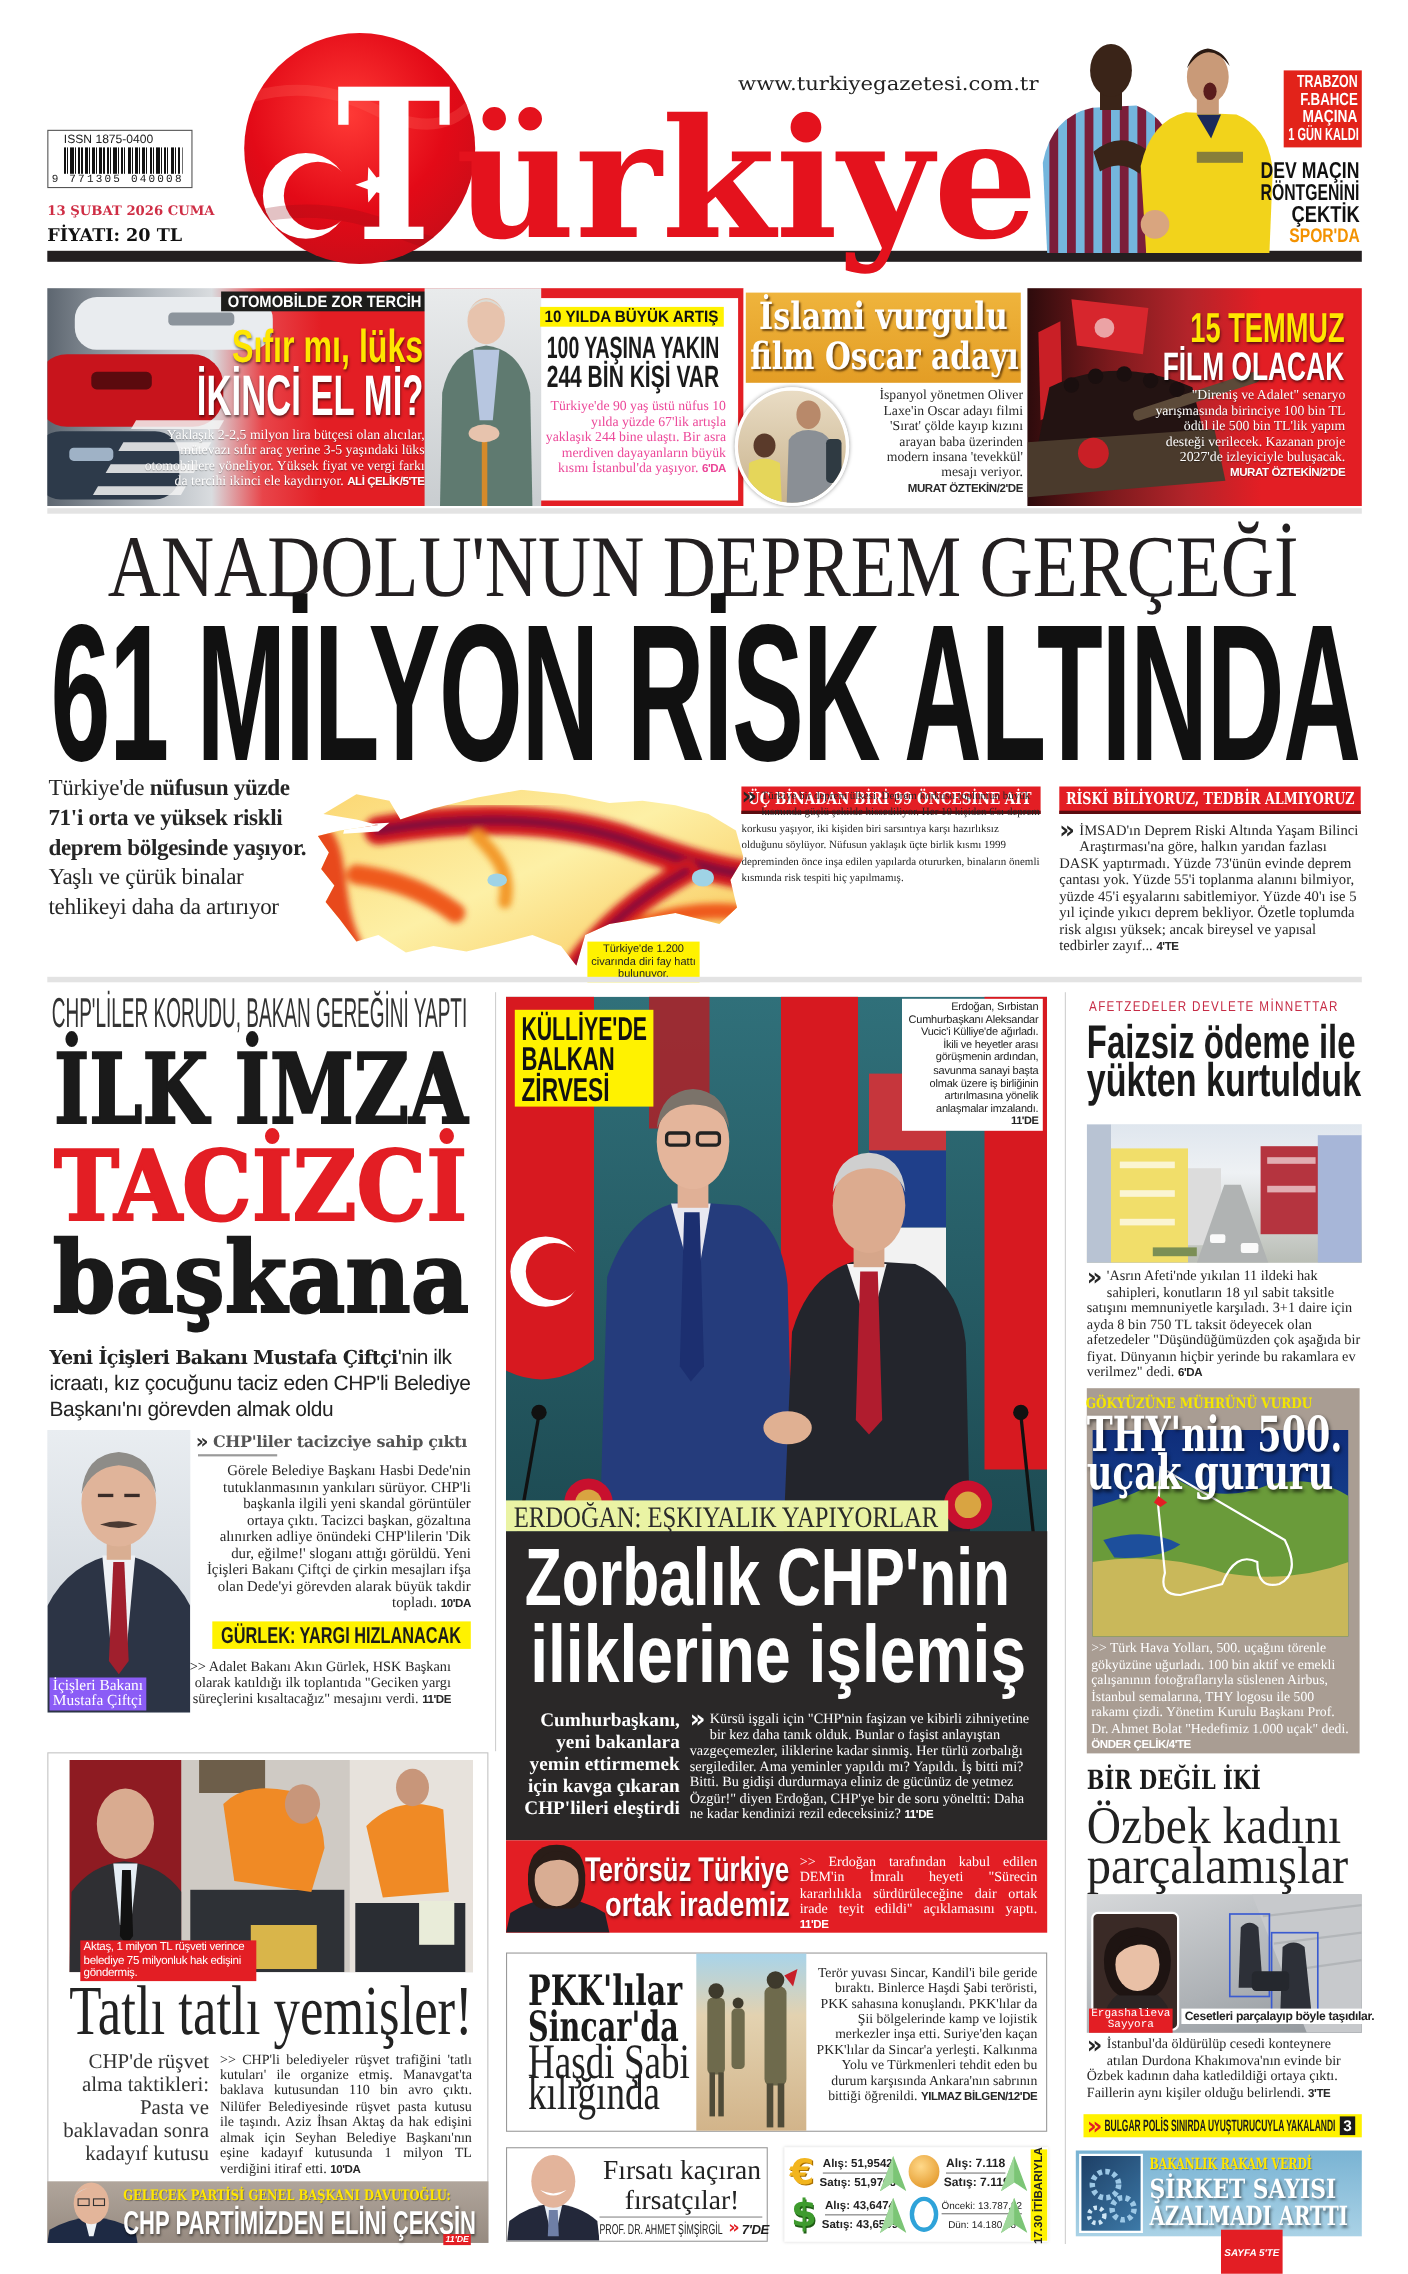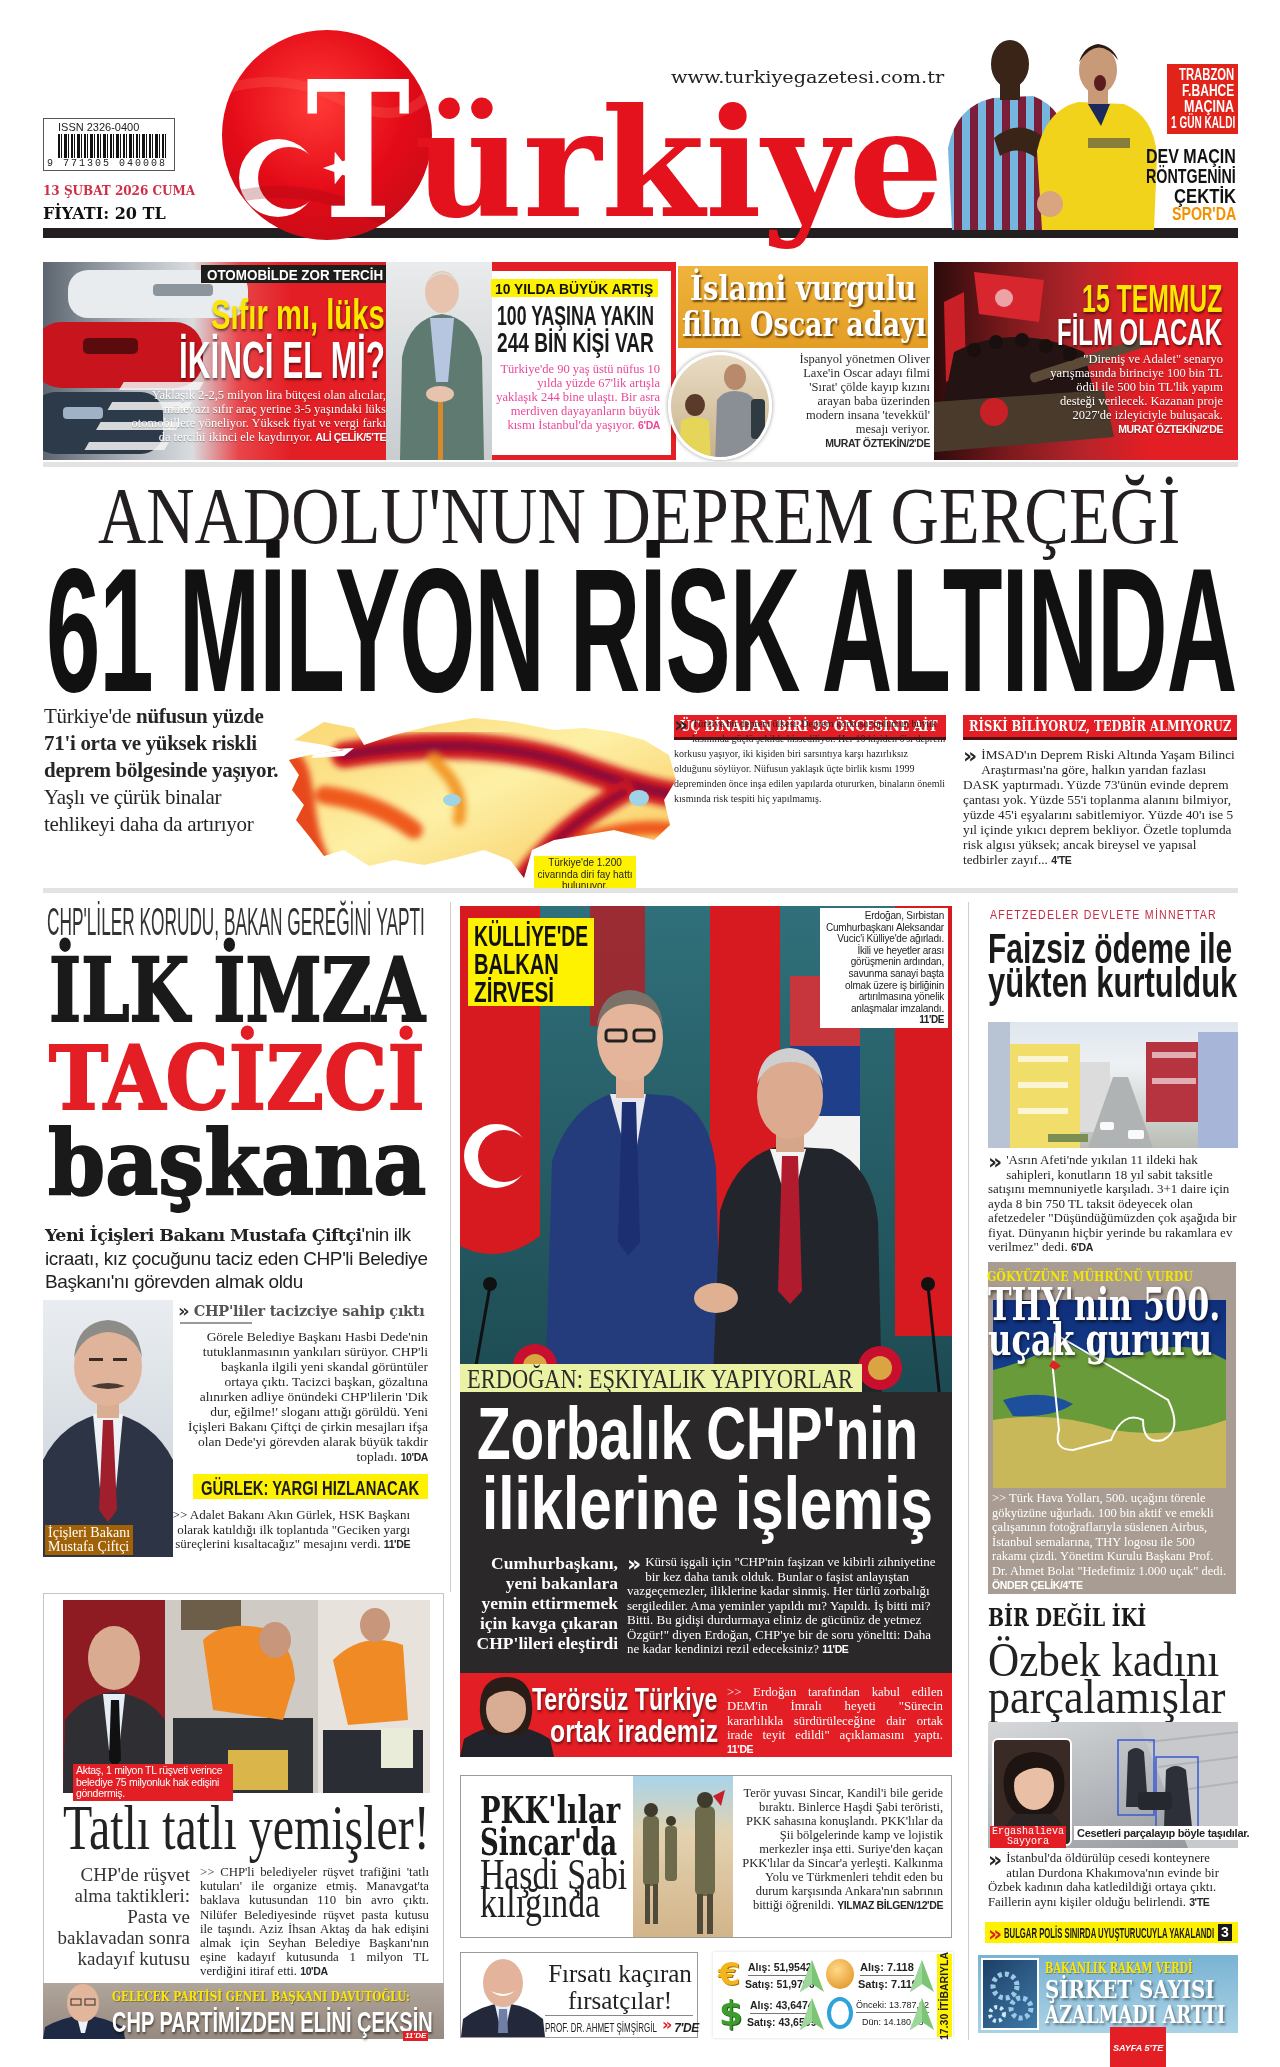--- a/index.html
+++ b/index.html
@@ -20,21 +20,21 @@
 .hl-shadow{text-shadow:1px 2px 3px rgba(0,0,0,.55)}
 .ph{position:absolute;overflow:hidden}
 .label-red{background:#e31e24;border-bottom:3px solid #5a0d10}
 .divider-v{position:absolute;width:1px;background:#cfcfcf}
 </style>
 </head>
 <body>
 
 <div>
   <div class="abs" style="left:43px;top:118px;width:132px;height:53px;border:1px solid #555;background:#fff;">
-    <div style="font:11px 'Liberation Sans',sans-serif;padding:2px 0 0 14px;line-height:12px;color:#222">ISSN 2326-0400</div>
+    <div style="font:11px 'Liberation Sans',sans-serif;padding:2px 0 0 14px;line-height:12px;color:#222">ISSN 1875-0400</div>
     <div style="margin:1px 8px 0 14px;height:24px;background:repeating-linear-gradient(90deg,#111 0 2px,#fff 2px 3px,#111 3px 4px,#fff 4px 6px,#111 6px 9px,#fff 9px 10px,#111 10px 11px,#fff 11px 13px)"></div>
     <div style="font:10px 'Liberation Mono',monospace;letter-spacing:2px;padding-left:3px;line-height:12px;color:#222">9 771305 040008</div>
   </div>
   <div class="abs slab" style="left:43px;top:184px;font-size:12px;color:#cf2e45;white-space:nowrap">13 ŞUBAT 2026 CUMA</div>
   <div class="abs slab" style="left:43px;top:204px;font-size:16px;color:#111;white-space:nowrap">FİYATI: 20 TL</div>
 
   <div class="abs" style="left:43px;top:228px;width:1195px;height:10px;background:#231f20"></div>
 
   <div class="abs" style="left:222px;top:30px;width:210px;height:210px;border-radius:50%;background:radial-gradient(circle at 45% 35%,#ff3a36 0%,#e30a17 50%,#b70f19 100%);overflow:hidden">
     <svg width="210" height="210" viewBox="0 0 210 210">
@@ -258,21 +258,21 @@
       <path d="M50 114 L80 114 L72 200 L58 200Z" fill="#eef1f5"></path>
       <path d="M60 120 L70 120 L74 210 L65 222 L56 210Z" fill="#a01f2d"></path>
       <rect x="54" y="92" width="22" height="26" fill="#d9ae92"></rect>
       <ellipse cx="65" cy="66" rx="34" ry="40" fill="#e0b49a"></ellipse>
       <path d="M31 58 Q34 22 65 20 Q96 22 99 58 Q92 34 65 32 Q40 34 31 58Z" fill="#8e8c88"></path>
       <path d="M48 86 Q65 80 82 86 Q65 92 48 86Z" fill="#4b3a33"></path>
       <rect x="46" y="58" width="14" height="3" fill="#3a2c28"></rect>
         <rect x="70" y="58" width="14" height="3" fill="#3a2c28"></rect>
     </svg>
   </div>
-  <div class="abs" style="left:45px;top:1525px;background:#a16207;padding:1px 3px;font-family:'Liberation Serif',serif;font-size:14px;line-height:14px;color:#fff">
+  <div class="abs" style="left:45px;top:1525px;background:#8b5cf6;padding:1px 3px;font-family:'Liberation Serif',serif;font-size:14px;line-height:14px;color:#fff">
     <div>İçişleri Bakanı</div>
     <div>Mustafa Çiftçi</div>
   </div>
 
   <div class="abs" style="left:178px;top:1302px;white-space:nowrap;color:#555">
     <span class="chev" style="font-size:18px;color:#333"></span><span class="slab" style="font-size:14.5px;letter-spacing:-.3px">CHP'liler tacizciye sahip çıktı</span>
   </div>
   <div class="abs" style="left:180px;top:1322px;width:72px;height:2px;background:#9a9a9a"></div>
   <div class="abs txt ra" style="left:186px;top:1329px;width:242px;font-size:13.5px;line-height:15px">
     <span>Görele Belediye Başkanı Hasbi Dede'nin tutuklanmasının yankıları sürüyor. CHP'li başkanla ilgili yeni skandal görüntüler ortaya çıktı. Tacizci başkan, gözaltına alınırken adliye önündeki CHP'lilerin 'Dik dur, eğilme!' sloganı attığı görüldü. Yeni İçişleri Bakanı Çiftçi de çirkin mesajları ifşa olan Dede'yi görevden alarak büyük takdir topladı.</span>

